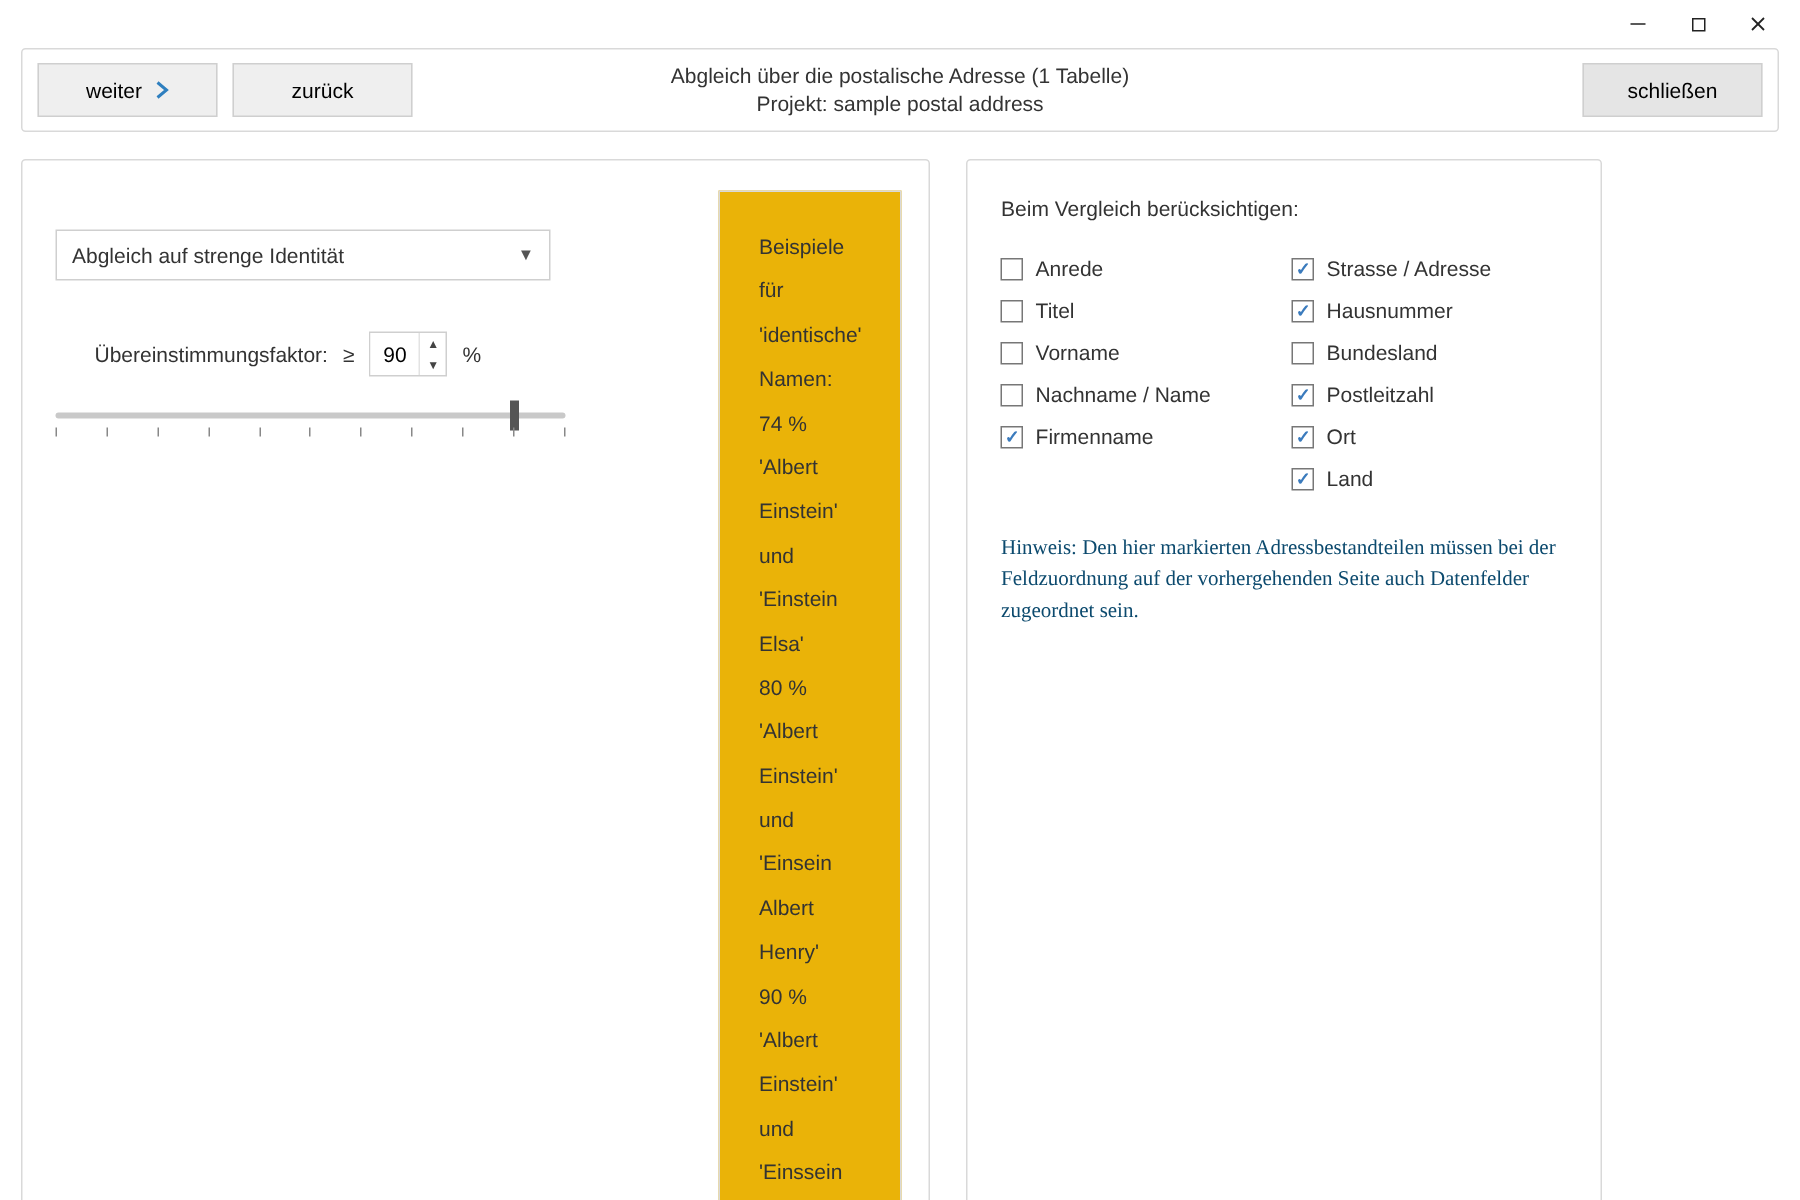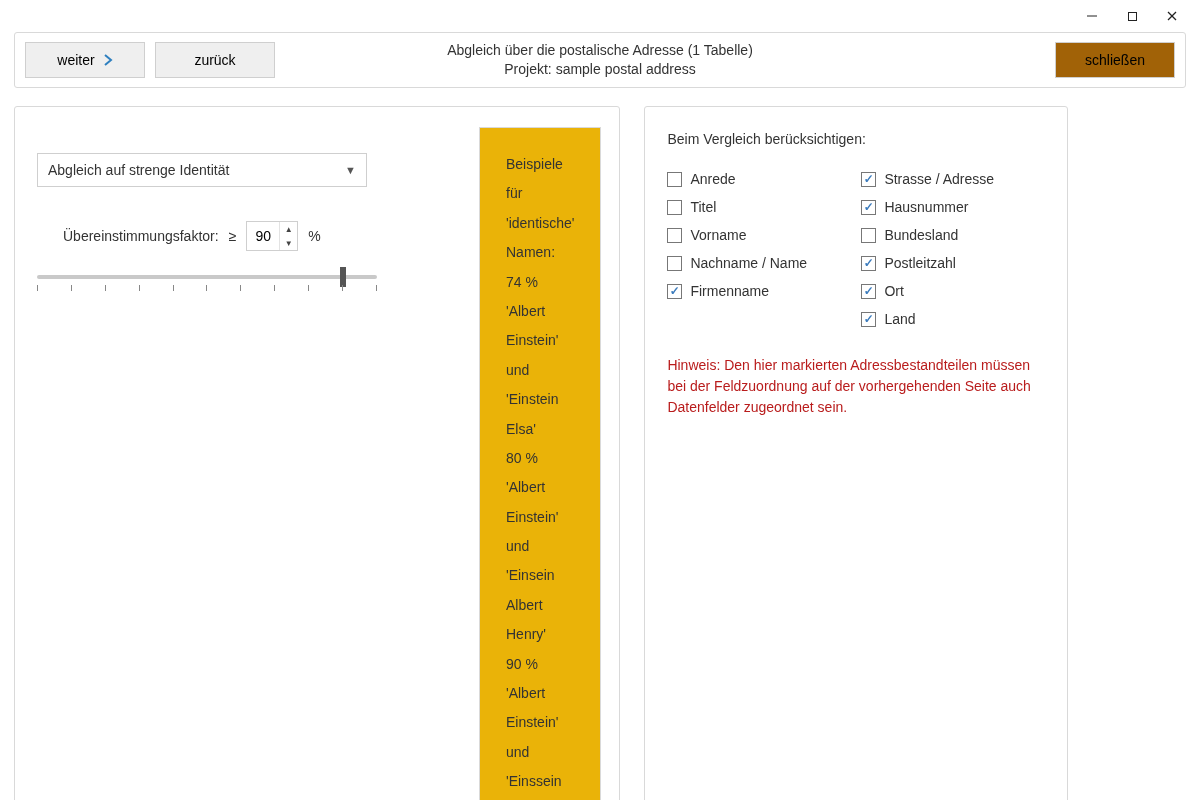--- a/index.html
+++ b/index.html
@@ -56,21 +56,21 @@
     position: absolute;
     left: 0; right: 0;
     text-align: center;
     pointer-events: none;
     line-height: 1.35;
   }
   .top-titles div { font-size: 14px; color: #333; }
   .close-btn {
     margin-left: auto;
     height: 36px; min-width: 120px;
-    border: 1px solid #cfcfcf; background: #a16207;
+    border: 1px solid #cfcfcf; background: #e5e5e5;
     display: inline-flex; align-items: center; justify-content: center;
     font-size: 14px; cursor: pointer;
   }
   .content {
     display: flex;
     gap: 24px;
     margin-top: 18px;
   }
   .col-left { width: 876px; display: flex; flex-direction: row; gap: 24px; }
   .row1 {
@@ -157,21 +157,21 @@
     margin-bottom: 28px;
   }
   .check-item { display: flex; align-items: center; gap: 8px; font-size: 14px; }
   .checkbox {
     width: 15px; height: 15px; border: 1px solid #777;
     display: inline-flex; align-items: center; justify-content: center;
     font-size: 12px; color: #3b7bbd; background: #fff;
     cursor: pointer;
   }
   .checkbox.checked::after { content: "✓"; line-height: 1; font-weight: bold; }
-  .hint { font-size: 14px; line-height: 1.5; color: #b91c1c; margin-top: 4px; }
+  .hint { font-size: 14px; line-height: 1.5; color: #0c4a6e; margin-top: 4px; font-family: Liberation Serif, serif; }
   .panel-right-col { flex: 1; display: flex; flex-direction: column; gap: 24px; }
   .panel-delete { padding: 24px 24px 24px 30px; }
   .panel-delete .lbl { margin-bottom: 14px; }
   .panel-delete .rule { margin-bottom: 20px; }
   .panel-delete .action-row { display: flex; align-items: center; justify-content: center; gap: 14px; }
   .std-btn {
     height: 36px; border: 1px solid #cfcfcf; background: #efefef;
     padding: 0 28px; font-size: 14px; cursor: pointer;
   }
   .help-icon {

